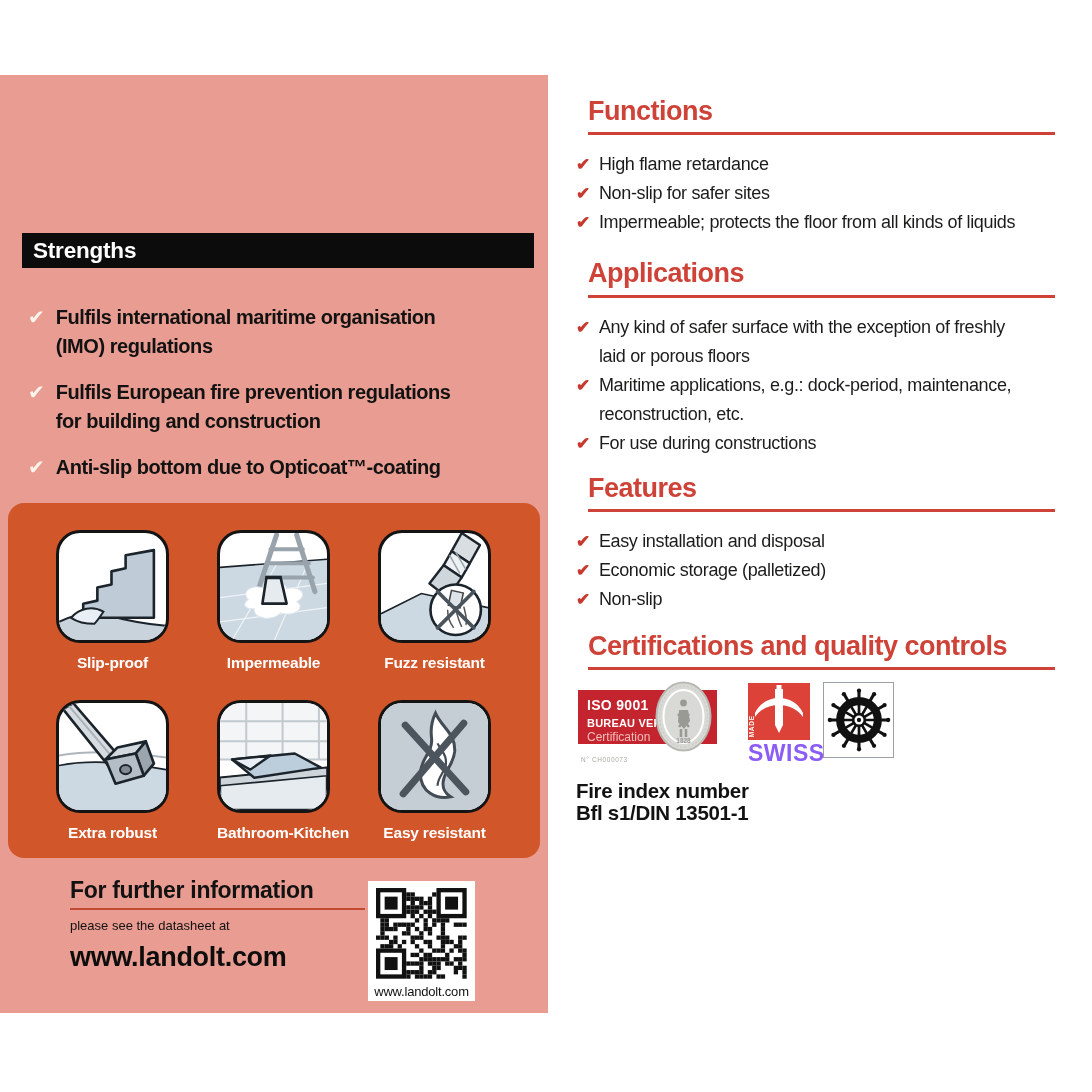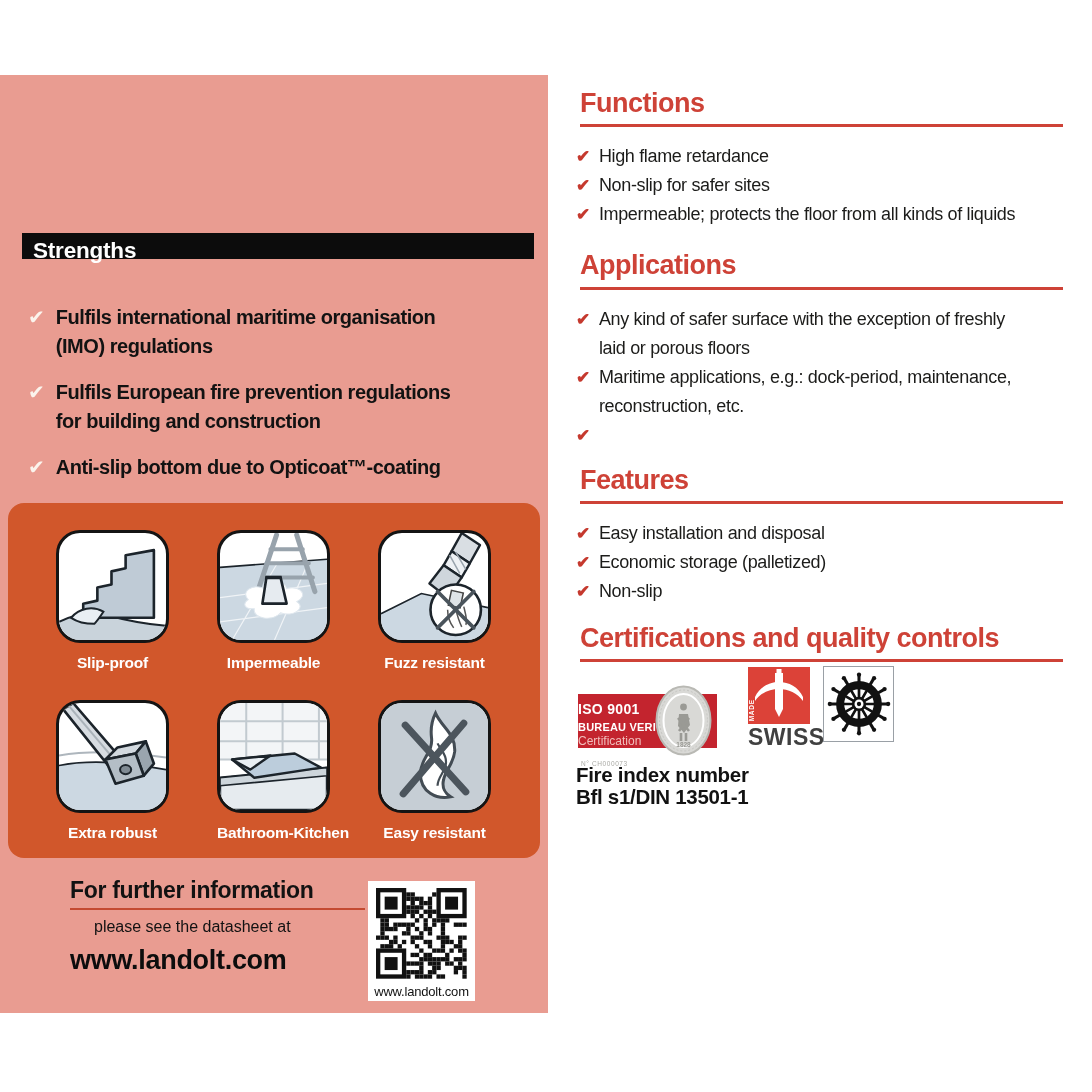--- a/index.html
+++ b/index.html
@@ -3,21 +3,21 @@
 <meta charset="utf-8">
 <style>
   html,body{margin:0;padding:0;}
   body{
     width:1092px;height:1092px;position:relative;background:#ffffff;
     font-family:"Liberation Sans", sans-serif;overflow:hidden;
   }
   
   .pink-panel{position:absolute;left:0;top:75px;width:548px;height:938px;background:#E99C91;}
   .strengths-bar{
-    position:absolute;left:22px;top:158px;width:501px;height:26px;background:#0c0c0c;
+    position:absolute;left:22px;top:158px;width:501px;height:35px;background:#0c0c0c;
     color:#ffffff;font-weight:bold;font-size:22.5px;line-height:35px;padding-left:11px;
     letter-spacing:-0.2px;
   }
   .strengths-list{position:absolute;left:28px;top:228px;width:508px;}
   .s-item{display:flex;gap:11px;margin-bottom:17px;}
   .s-check{color:#FBF4ED;font-size:20px;line-height:29px;flex:0 0 auto;}
   .s-text{font-weight:bold;font-size:20px;line-height:29px;color:#121212;letter-spacing:-0.45px;white-space:nowrap;}
   .ln{display:block;}
 
   
@@ -31,58 +31,58 @@
   .tile svg{display:block;width:100%;height:100%;}
   .tile-label{
     margin-top:11px;text-align:center;color:#ffffff;font-weight:bold;font-size:15.5px;
     white-space:nowrap;letter-spacing:-0.2px;
   }
 
   
   .footer-text{position:absolute;left:70px;top:802px;width:300px;}
   .f-title{font-size:23px;font-weight:bold;color:#121212;letter-spacing:-0.3px;}
   .f-underline{width:295px;height:2px;background:#C44A31;margin-top:4px;}
-  .f-sub{font-size:16px;margin-top:8px;color:#121212;margin-left:24px;}
+  .f-sub{font-size:13px;margin-top:8px;color:#121212;}
   .f-url{font-size:27px;font-weight:bold;margin-top:9px;color:#0d0d0d;letter-spacing:-0.3px;}
   .qr-block{
     position:absolute;left:368px;top:806px;width:107px;background:#ffffff;text-align:center;
     padding:4px 4px 2px;box-sizing:border-box;
   }
   .qr-block svg{display:block;width:97px;height:97px;margin:0 auto;}
   .qr-caption{font-size:13px;color:#111111;margin-top:2px;letter-spacing:-0.2px;white-space:nowrap;}
 
   
   .right-col{position:absolute;left:576px;top:85px;width:491px;}
   .sec-title{
-    margin:4px;font-size:27px;font-weight:bold;color:#CE4237;letter-spacing:-0.5px;line-height:1.05;
+    margin:12px;font-size:27px;font-weight:bold;color:#CE4237;letter-spacing:-0.5px;line-height:1.05;
     padding-bottom:7px;border-bottom:3px solid #CE4237;
   }
   .sec ul{list-style:none;margin:15px 0 0;padding:0;}
   .sec li{display:flex;gap:9px;font-size:18px;line-height:29px;color:#1c1c1a;letter-spacing:-0.35px;white-space:nowrap;}
   .ck{color:#C5392E;font-size:17px;font-weight:bold;flex:0 0 auto;}
   .sec-applications{margin-top:22px;}
   .sec-features{margin-top:16px;}
   .sec-certs{margin-top:18px;}
 
   
   .logos{position:relative;height:84px;margin-top:4px;}
-  .iso-badge{position:absolute;left:2px;top:8px;width:139px;height:54px;background:#C3242E;box-sizing:border-box;margin-top:20px;}
+  .iso-badge{position:absolute;left:2px;top:8px;width:139px;height:54px;background:#C3242E;padding-left:9px;box-sizing:border-box;}
   .iso-l1{font-size:14px;font-weight:bold;color:#ffffff;padding-top:7px;letter-spacing:0.3px;}
   .iso-l2{font-size:11px;font-weight:bold;color:#ffffff;margin-top:4px;letter-spacing:0.2px;}
   .iso-l3{font-size:12px;color:#f0bfbc;margin-top:1px;}
   .iso-num{position:absolute;left:3px;top:66px;font-size:6.5px;color:#a9a9a4;letter-spacing:0.6px;}
   .iso-medallion{position:absolute;left:77px;top:-9px;width:57px;height:71px;}
   .swiss-badge{position:absolute;left:172px;top:1px;width:64px;}
   .swiss-square{width:62px;height:57px;background:#DC4238;position:relative;}
   .swiss-square svg{display:block;width:100%;height:100%;}
   .swiss-made{
     position:absolute;left:0px;bottom:3px;color:#ffffff;font-size:6.5px;font-weight:bold;
     writing-mode:vertical-rl;transform:rotate(180deg);letter-spacing:0.8px;
   }
-  .swiss-word{color:#404040;font-weight:bold;font-size:23px;line-height:1;margin-top:2px;text-align:center;letter-spacing:0.5px;}
+  .swiss-word{color:#8b5cf6;font-weight:bold;font-size:23px;line-height:1;margin-top:2px;text-align:center;letter-spacing:0.5px;}
   .wheel-badge{
     position:absolute;left:247px;top:0;width:71px;height:76px;background:#ffffff;
     border:1px solid #9aa0a6;box-sizing:border-box;display:flex;align-items:center;justify-content:center;
   }
   .wheel-badge svg{width:66px;height:70px;}
   .fire-index{margin-top:14px;font-size:20.5px;font-weight:bold;line-height:22px;color:#121212;letter-spacing:-0.3px;}
 </style>
 </head>
 <body>
 
@@ -428,20 +428,23 @@
       </li>
       <li>
         <span class="ck">✔</span>
         <span>
           <span class="ln">Maritime applications, e.g.: dock-period, maintenance,</span>
           <span class="ln">reconstruction, etc.</span>
         </span>
       </li>
       <li>
         <span class="ck">✔</span>
+        <span>
+            <span class="ln">For use during constructions</span>
+          </span>
       </li>
     </ul>
   </section>
 
   <section class="sec sec-features">
     <h2 class="sec-title">Features</h2>
     <ul>
       <li>
         <span class="ck">✔</span>
         <span>

